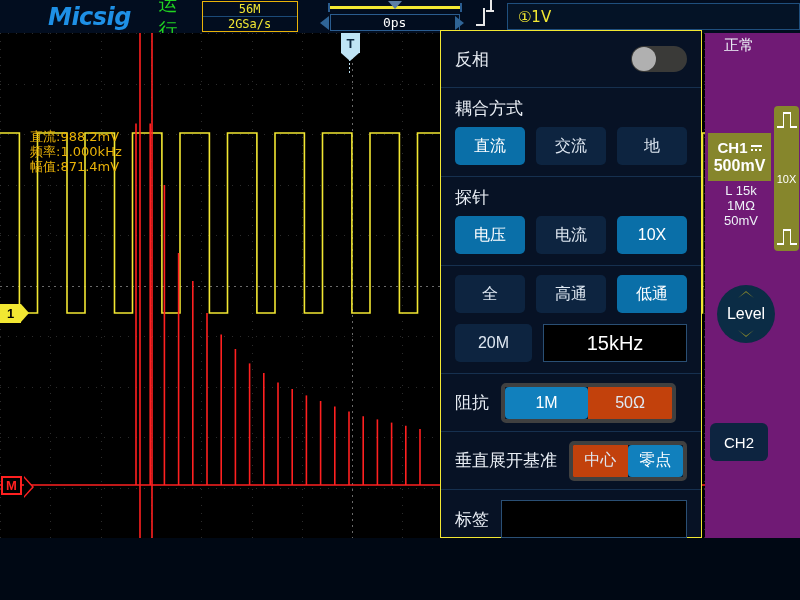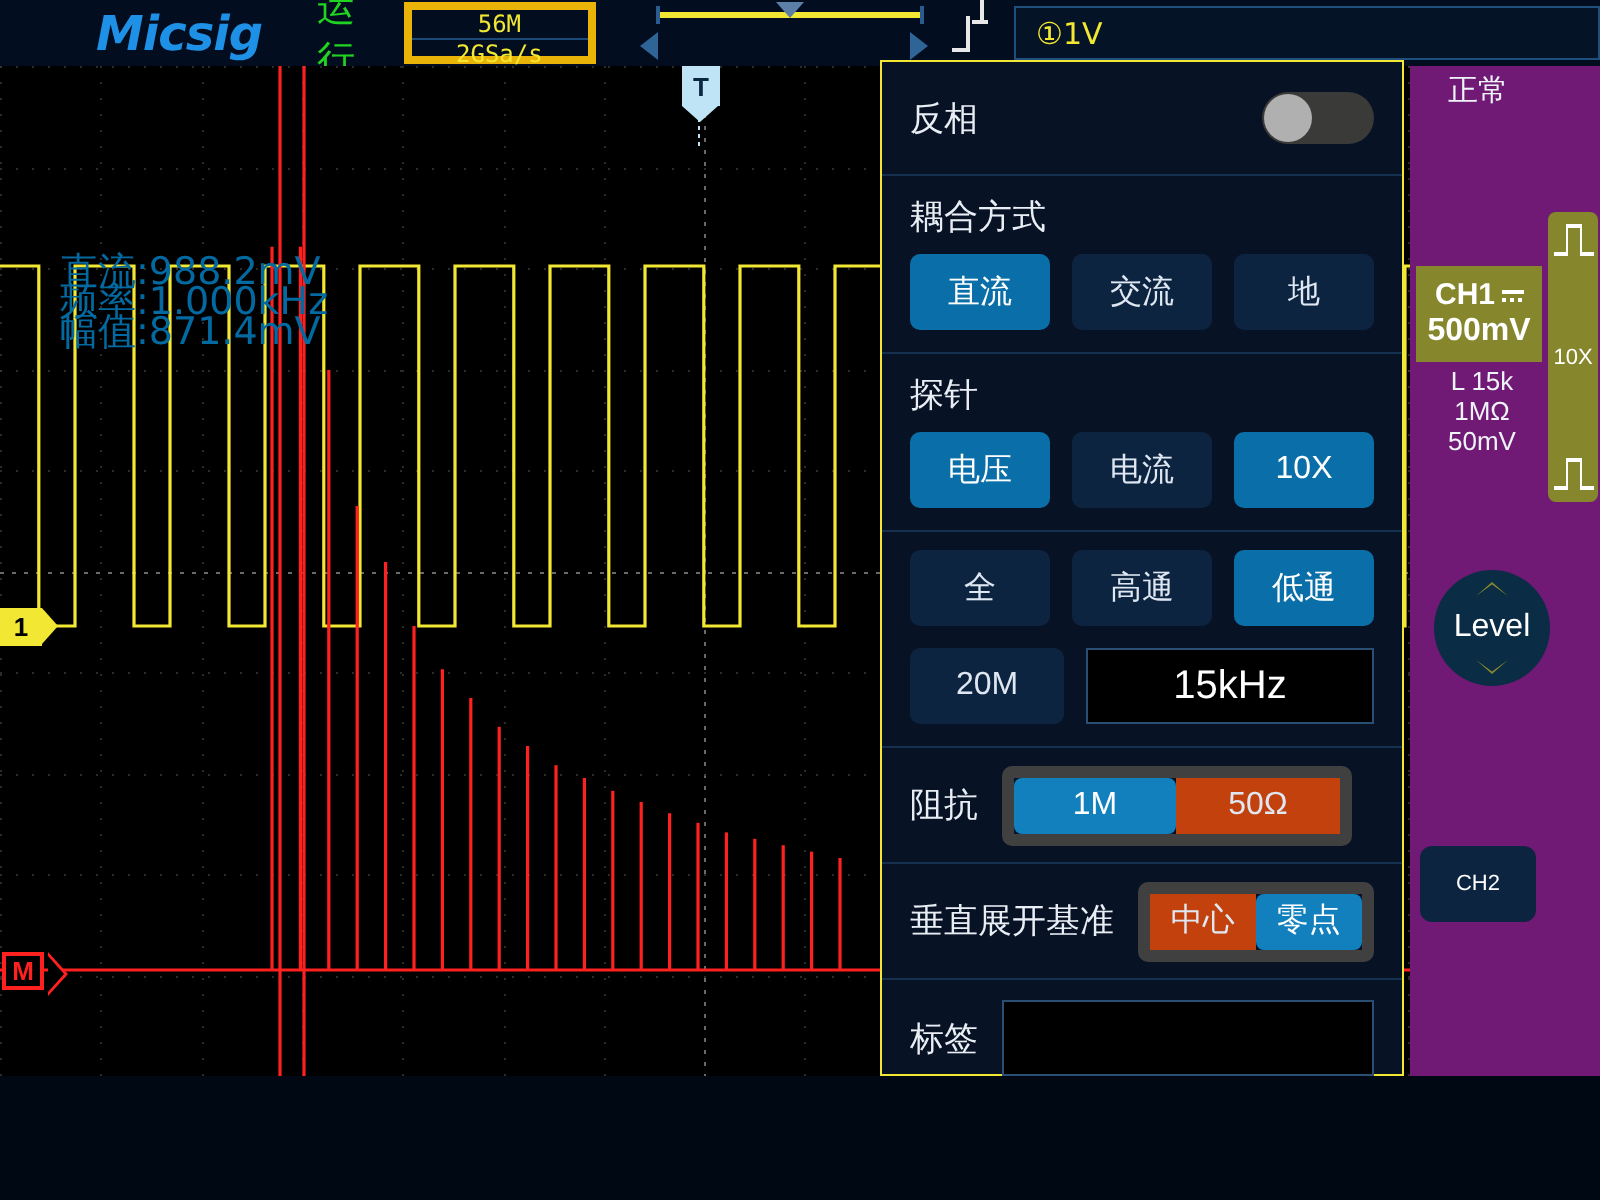--- a/index.html
+++ b/index.html
@@ -23,21 +23,21 @@
     margin-left:8px;
     font-family:"DejaVu Sans",sans-serif;
     font-style:italic; font-weight:bold; font-size:24px;
     color:#1e90e6; letter-spacing:-0.5px;
   }
   .runstate {
     margin-left:10px; font-size:19px; color:#21d421;text-align:right;
   }
   .memblock {
     margin-left:24px; width:100px; height:31px;
-    border:4px solid #eab308; background:#020d1f;
+    border:1px solid #eab308; background:#020d1f;
     display:flex; flex-direction:column;
   }
   .memblock div {
     flex:1; display:flex; align-items:center; justify-content:center;
     font-size:12px; color:#f2e732; font-family:"DejaVu Sans Mono",monospace;
   }
   .memblock div:first-child { border-bottom:1px solid #1b4a78; }
 
   .posblock { margin-left:22px; position:relative; width:150px; height:31px; }
   .depthbar {
@@ -92,21 +92,21 @@
     background-size:8px 1px; opacity:.75; }
   .gcenterv{position:absolute;top:0;bottom:0;width:1px;
     background-image:linear-gradient(#6a6a6a 2px,transparent 2px);background-size:1px 6px;}
   .gcenterh{position:absolute;left:0;right:0;height:1px;
     background-image:linear-gradient(to right,#6a6a6a 2px,transparent 2px);background-size:6px 1px;}
 
   svg.trace { position:absolute; left:0; top:0; }
 
   .meas {
     position:absolute; left:30px; top:96px;
-    font-size:19px; line-height:15px; color:#0369a1;
+    font-size:13px; line-height:15px; color:#eab308;
     font-family:"DejaVu Sans",sans-serif; white-space:nowrap;
   }
   .chtag {
     position:absolute; left:0; top:271px; width:21px;height:19px;
     background:#f2e732; color:#000; font-size:13px; font-weight:bold;
     display:flex;align-items:center;justify-content:center;
   }
   .chtag:after{content:"";position:absolute;left:21px;top:0;width:0;height:0;
     border-top:9.5px solid transparent;border-bottom:9.5px solid transparent;
     border-left:8px solid #f2e732;}
@@ -156,21 +156,21 @@
   .btn.on { background:#0a6fa8; color:#ffffff; }
   .btnrow.second { margin-top:11px; }
   .btn.fixed { flex:0 0 77px; }
   .valuebox {
     flex:1; height:38px; background:#000000; border:1px solid #2a4f74;
     display:flex;align-items:center;justify-content:center;
     font-size:20px; color:#ffffff;
   }
   .inlinerow { height:58px; display:flex; align-items:center; gap:12px; }
   .inlinerow .mlabel { white-space:nowrap; }
-  .seg { display:flex; border:6px solid #404040; border-radius:5px; overflow:hidden; height:40px; }
+  .seg { display:flex; border:4px solid #404040; border-radius:5px; overflow:hidden; height:40px; }
   .seg .sgi {
     display:flex;align-items:center;justify-content:center;
     font-size:16px; color:#dfe8f2; background:#c2410c;
   }
   .seg .sgi.on { background:#1180bd; color:#fff; border-radius:4px; }
   .labelbox { flex:1; height:38px; background:#000; border:1px solid #2a4f74; }
 
   
   .side { position:absolute; left:705px; top:33px; width:95px; height:505px; background:#701a75; }
   .normal { position:absolute; left:19px; top:3px; font-size:15px; color:#eef3f8; }
@@ -208,21 +208,21 @@
     position:absolute; left:12px; top:252px; width:58px;height:58px;border-radius:29px;
     background:#0b2c45; display:flex;align-items:center;justify-content:center;
     font-size:16px; color:#fff;
   }
   .lvup,.lvdn{position:absolute;left:21px;width:16px;height:7px;}
   .lvup{top:6px;border-left:2px solid #86862c;border-top:2px solid #86862c;transform:skewX(0deg) rotate(0deg);
     clip-path:polygon(0 100%,50% 0,100% 100%,100% 100%,50% 18%,0 100%);background:#86862c;border:none;}
   .lvdn{bottom:6px;clip-path:polygon(0 0,50% 100%,100% 0,100% 0,50% 82%,0 0);background:#86862c;}
   .ch2btn {
     position:absolute; left:5px; top:390px; width:58px;height:38px;border-radius:6px;
-    background:#0d2440; color:#fff; font-size:11px;
+    background:#0d2440; color:#fff; font-size:15px;
     display:flex;align-items:center;justify-content:center;
   }
 
   
   .bottom { position:absolute; left:0; top:538px; width:800px; height:62px; background:#000814; }
 </style>
 </head>
 <body>
 
 <div id="app">
@@ -235,20 +235,21 @@
       <div>56M</div>
       <div>2GSa/s</div>
     </div>
 
     <div class="posblock">
       <div class="arrL"></div>
       <div class="depthbar">
           <i></i>
         </div>
       <div class="postri"></div>
+      <div class="posfield">0ps</div>
       <div class="arrR"></div>
     </div>
 
     <div class="slope">
         <div class="slopetop"></div>
       </div>
 
     <div class="trigbox">
       <span class="lv">①1V</span>
     </div>

